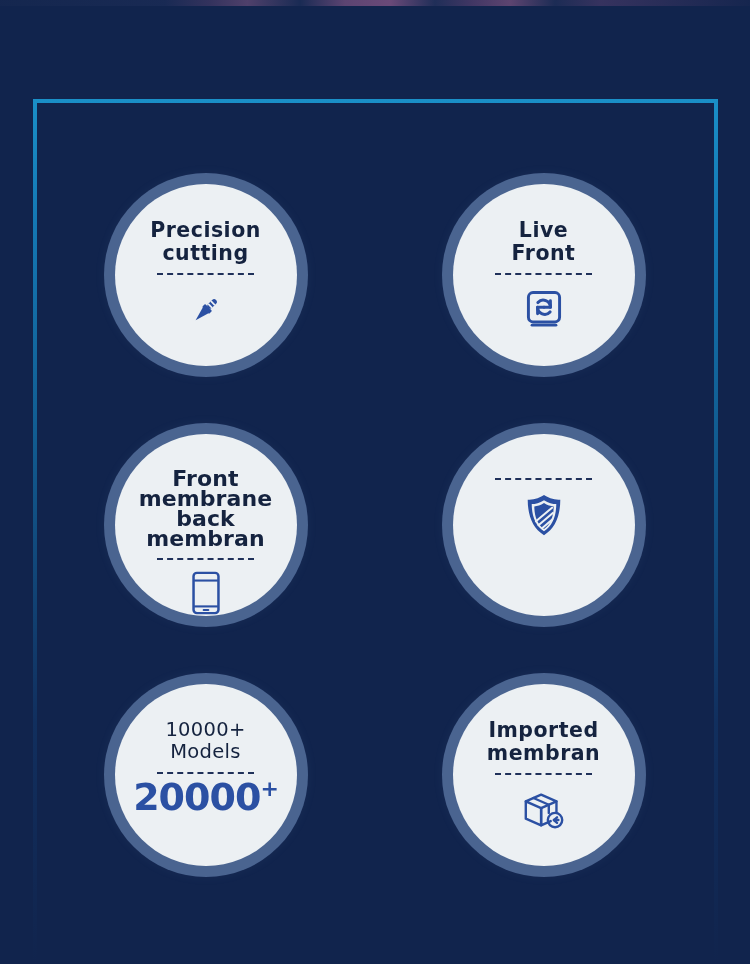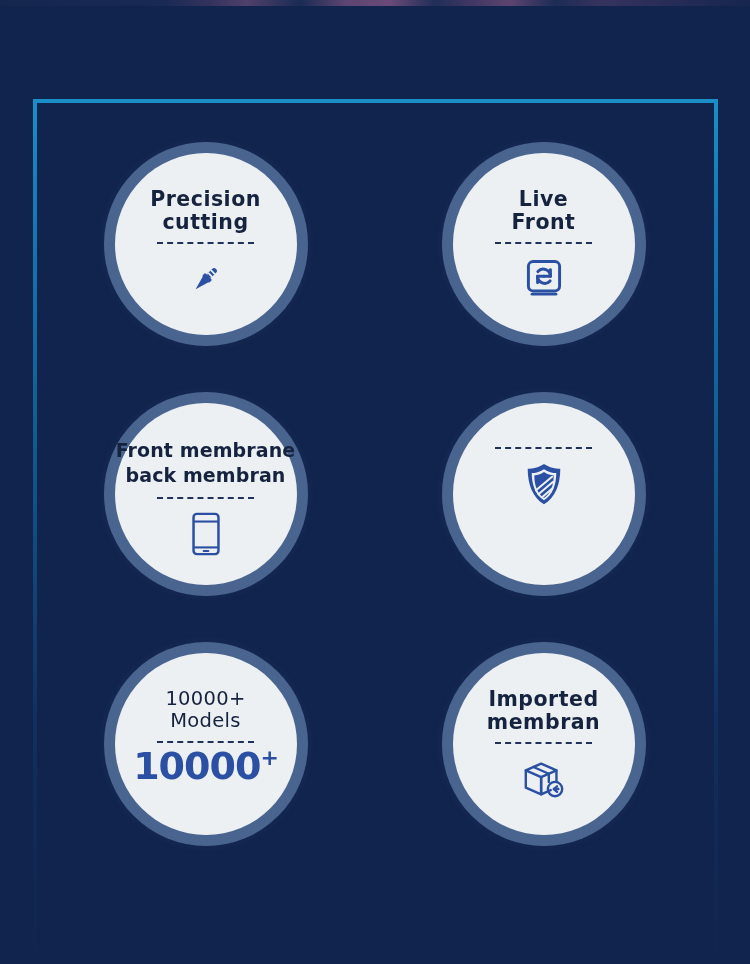--- a/index.html
+++ b/index.html
@@ -30,21 +30,21 @@
   .frame-inner{
     width:100%;height:100%;
     background:#11244d;
   }
   .grid{
     position:absolute;left:0;top:99px;width:750px;height:865px;
     display:grid;
     grid-template-columns:1fr 1fr;
     grid-template-rows:repeat(3,250px);
     justify-items:center;align-items:start;
-    padding-top:43px;box-sizing:border-box;
+    padding-top:74px;box-sizing:border-box;
   }
   .cell{width:278px;height:210px;display:flex;justify-content:center;}
   .cell.left{justify-content:flex-end;padding-right:38px;}
   .cell.right{justify-content:flex-start;padding-left:36px;}
 
   .badge{
     position:relative;width:204px;height:204px;border-radius:50%;
     display:flex;align-items:center;justify-content:center;
   }
   .badge .glow{
@@ -61,21 +61,21 @@
   .badge .face{
     position:relative;width:182px;height:182px;border-radius:50%;
     background:#ecf0f3;
     display:flex;flex-direction:column;align-items:center;
     justify-content:flex-start;padding-top:35px;box-sizing:border-box;
   }
   .title{
     color:#15233f;font-size:20.5px;line-height:22.5px;font-weight:600;
     letter-spacing:.5px;text-align:center;white-space:pre-line;
   }
-  .title.small{font-size:19px;line-height:25px;letter-spacing:.1px;}
+  .title.small{font-size:22px;line-height:20px;letter-spacing:.1px;}
   .title.count{font-size:19.5px;line-height:22px;letter-spacing:.3px;font-weight:500;}
   .divider{
     width:97px;height:0;margin-top:9px;
     border-top:2px dashed #20315a;
   }
   .icon{margin-top:9px;display:flex;align-items:center;justify-content:center;height:52px;}
   .bignum{
     margin-top:4px;color:#2b50a3;font-size:38px;font-weight:800;
     letter-spacing:-1px;line-height:38px;position:relative;
     font-family:"DejaVu Sans","Liberation Sans",sans-serif;
@@ -181,21 +181,21 @@
   </div>
 
   <div class="cell left">
     <div class="badge">
       <div class="glow"></div>
       <div class="ring"></div>
       <div class="face">
         <div class="title count">10000+
 Models</div>
         <div class="divider"></div>
-        <div class="bignum"><span>10000</span><sup>+</sup></div>
+        <div class="bignum"><span>20000</span><sup>+</sup></div>
       </div>
     </div>
   </div>
 
   <div class="cell right">
     <div class="badge">
       <div class="glow"></div>
       <div class="ring"></div>
       <div class="face">
         <div class="title">Imported

